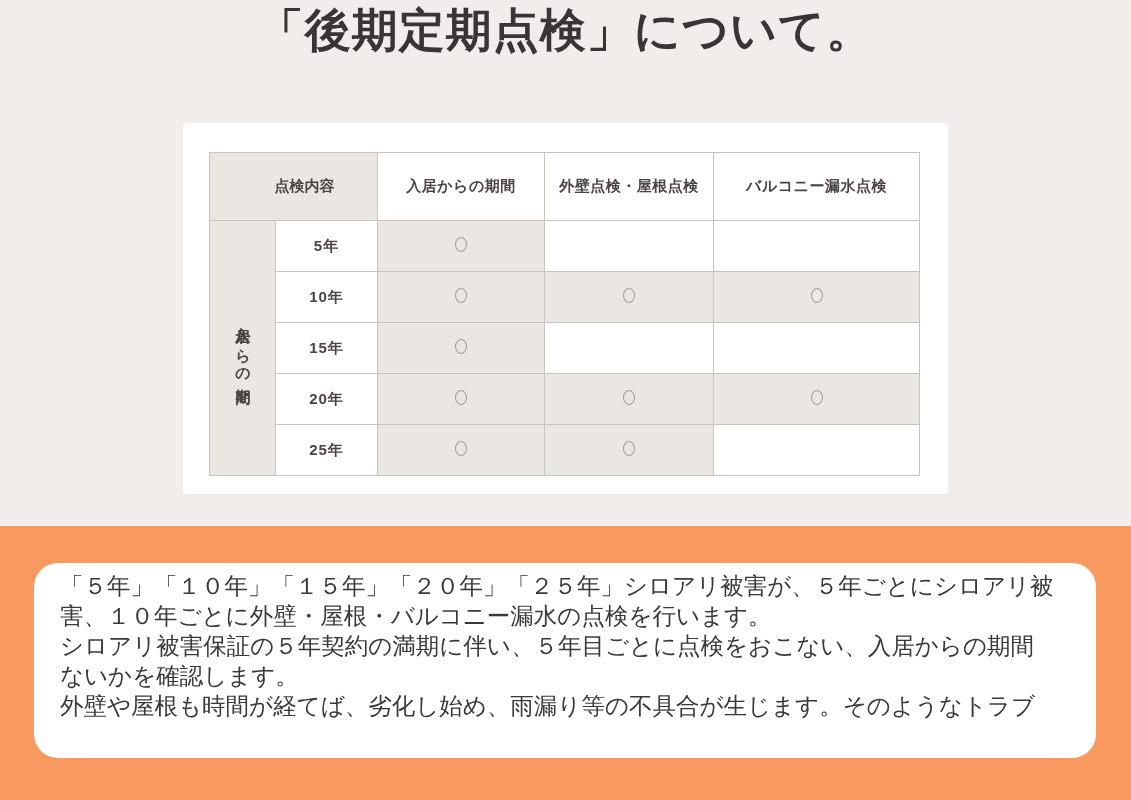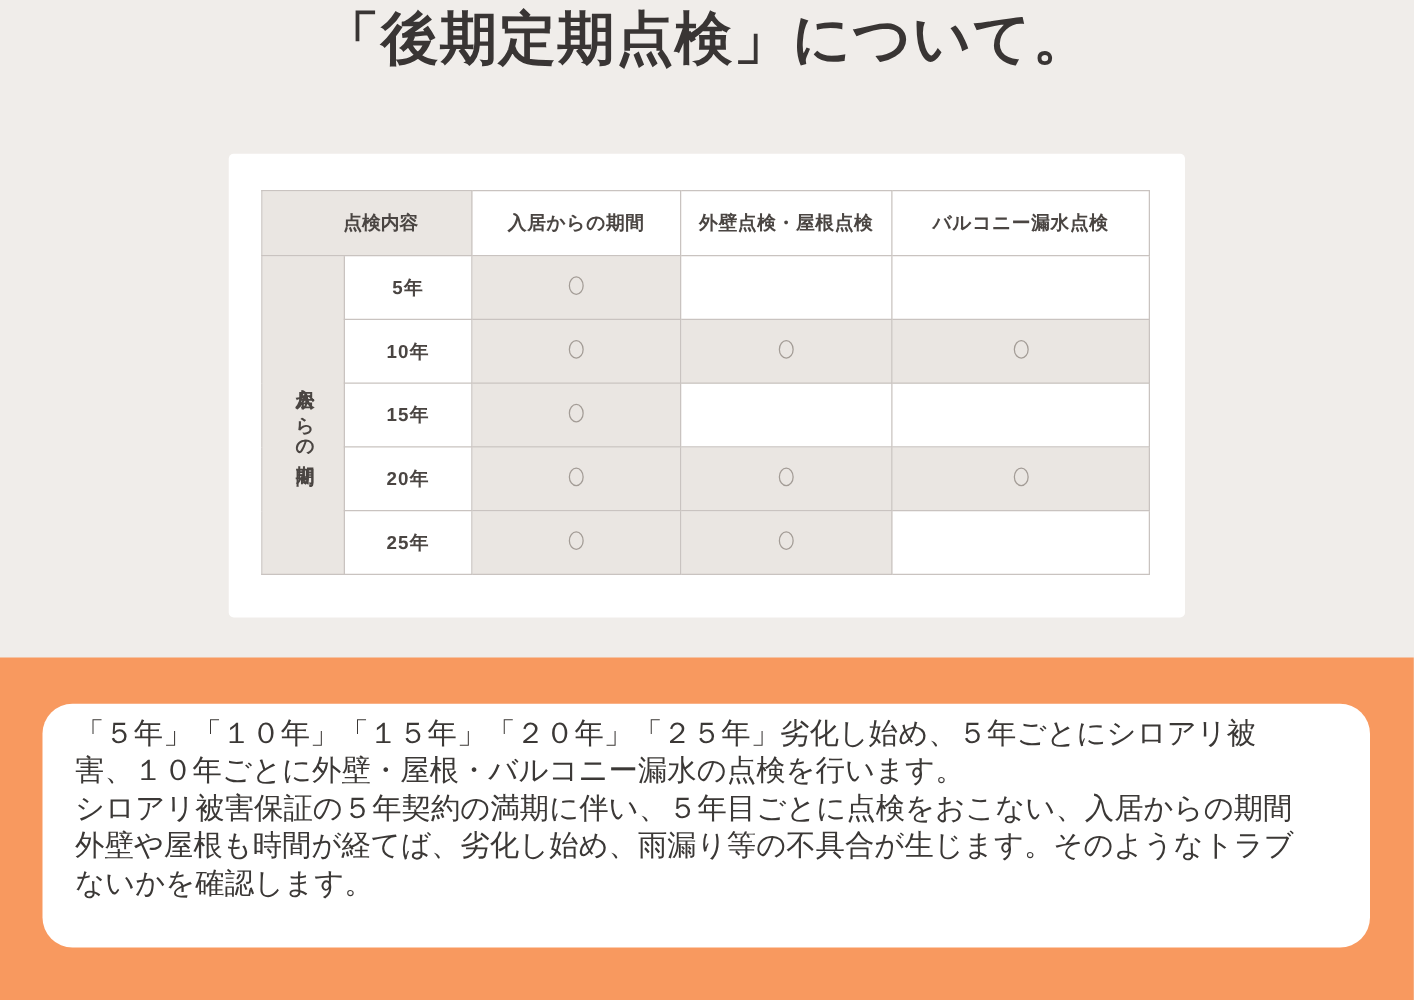--- a/index.html
+++ b/index.html
@@ -25,21 +25,21 @@
     background:var(--white); border-radius:4px;
   }
   table.schedule{
     position:absolute; left:26px; top:29px;
     width:710px; border-collapse:collapse; table-layout:fixed;
   }
   table.schedule th, table.schedule td{
     border:1px solid var(--border); text-align:center; vertical-align:middle;
     font-size:15px; color:#4a4542;
   }
-  thead tr{height:52px;}
+  thead tr{height:68px;}
   tbody tr{height:51px;}
   th.content-label{
     background:var(--shade); text-align:left; padding-left:22px;
     font-weight:bold; font-size:15px;
   }
   th.col-head{background:var(--white); font-weight:bold; font-size:15px; letter-spacing:0.5px;}
   td.group-label{
     background:var(--shade); font-weight:bold; font-size:15px; letter-spacing:2px;
     writing-mode:vertical-rl; text-orientation:upright; padding:10px 0;
   }
@@ -120,19 +120,19 @@
           <td class="mark shaded"><span class="mark-circle"></span></td>
           <td class="mark shaded"><span class="mark-circle"></span></td>
           <td class="mark"></td>
         </tr>
       </tbody>
   </table>
 </div>
 
 <div class="orange-band">
   <div class="note-box">
-    <div class="note-line">「５年」「１０年」「１５年」「２０年」「２５年」劣化し始め、５年ごとにシロアリ被</div>
+    <div class="note-line">「５年」「１０年」「１５年」「２０年」「２５年」シロアリ被害が、５年ごとにシロアリ被</div>
     <div class="note-line">害、１０年ごとに外壁・屋根・バルコニー漏水の点検を行います。</div>
     <div class="note-line">シロアリ被害保証の５年契約の満期に伴い、５年目ごとに点検をおこない、入居からの期間</div>
+    <div class="note-line">ないかを確認します。</div>
     <div class="note-line">外壁や屋根も時間が経てば、劣化し始め、雨漏り等の不具合が生じます。そのようなトラブ</div>
-    <div class="note-line">ないかを確認します。</div>
   </div>
 </div>
 
 </body></html>

